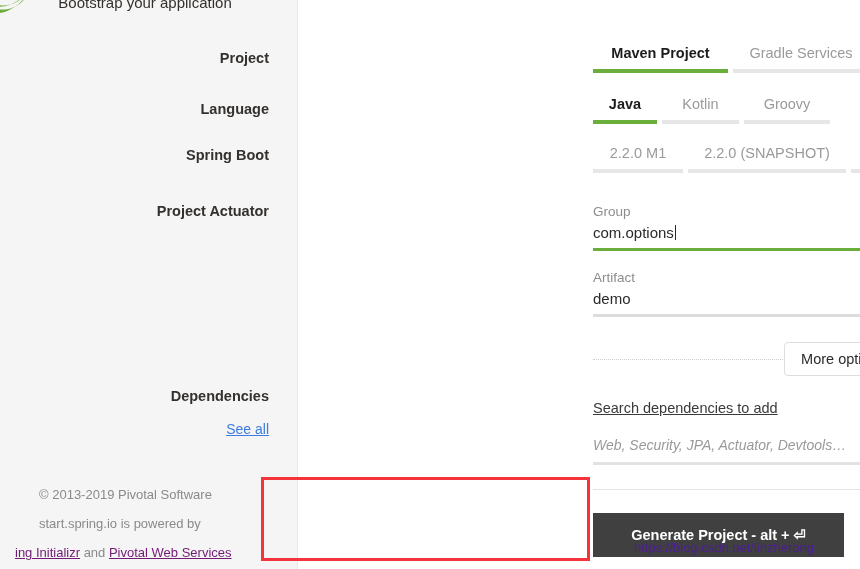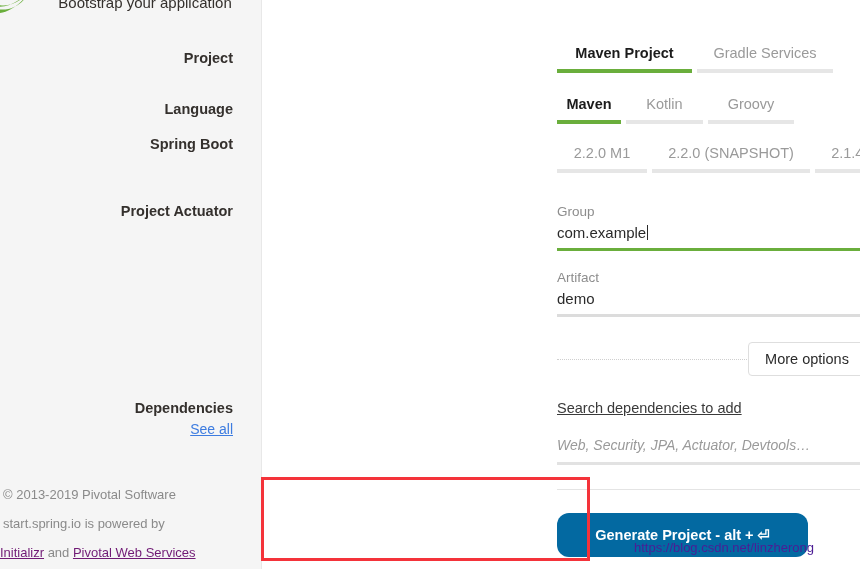--- a/index.html
+++ b/index.html
@@ -6,21 +6,21 @@
   html, body {
     width: 860px; height: 569px;
     font-family: "Liberation Sans", sans-serif;
     background: #ffffff;
     overflow: hidden;
   }
   #app { position: relative; width: 860px; height: 569px; display: flex; }
 
   
   .sidebar {
-    width: 262px; height: 569px;
+    width: 298px; height: 569px;
     background: #f5f5f5;
     border-right: 1px solid #e8e8e8;
     position: relative;
     flex: none;
   }
   .logo {
     position: absolute; left: -6px; top: -14px;
     width: 52px; height: 34px; overflow: hidden;
   }
   .logo svg { display: block; }
@@ -30,23 +30,23 @@
     font-size: 15px; color: #34302d; font-weight: 400;
     white-space: nowrap;
   }
   .side-label {
     position: absolute; right: 28px;
     font-size: 14.5px; font-weight: bold; color: #34302d;
     text-align: right; white-space: nowrap;
   }
   .l-project  { top: 50px; }
   .l-language { top: 101px; }
-  .l-boot     { top: 136px; }
+  .l-boot     { top: 147px; }
   .l-meta     { top: 203px; }
-  .l-deps     { top: 400px; padding-left: 20px; }
+  .l-deps     { top: 388px; padding-left: 20px; }
   .see-all {
     position: absolute; right: 28px; top: 421px;
     font-size: 14px; color: #3d7ce0;
     text-decoration: underline; cursor: pointer;
     white-space: nowrap;
   }
   .footer {
     position: absolute; right: 28px; bottom: 2px;
     width: 230px; text-align: left;
     font-size: 13px; color: #8a8a8a; line-height: 29px;
@@ -118,21 +118,21 @@
   }
   .search-field .s-line { height: 3px; background: #e2e2e2; }
 
   .gen-divider {
     position: absolute; left: 295px; top: 489px; width: 500px;
     border-top: 1px solid #e4e4e4;
   }
   .gen-btn {
     position: absolute; left: 295px; top: 513px;
     width: 251px; height: 44px;
-    background: #0369a1; border: none; border-radius: 12px;
+    background: #404040; border: none; border-radius: 0;
     color: #ffffff; font-size: 14.5px; font-weight: bold;
     cursor: pointer; font-family: "Liberation Sans", sans-serif;
     display: flex; align-items: center; justify-content: center;
   }
 
   
   .redbox {
     position: absolute; left: 261px; top: 477px;
     width: 329px; height: 84px;
     border: 3px solid #f4333a; pointer-events: none;
@@ -182,21 +182,21 @@
         <span class="t-bar"></span>
       </div>
       <div class="tab" style="width:136px">
         <span class="t-label">Gradle Services</span>
         <span class="t-bar"></span>
       </div>
     </div>
 
     <div class="tabrow r2">
       <div class="tab active" style="width:64px">
-        <span class="t-label">Maven</span>
+        <span class="t-label">Java</span>
         <span class="t-bar"></span>
       </div>
       <div class="tab" style="width:77px">
         <span class="t-label">Kotlin</span>
         <span class="t-bar"></span>
       </div>
       <div class="tab" style="width:86px">
         <span class="t-label">Groovy</span>
         <span class="t-bar"></span>
       </div>
@@ -213,21 +213,21 @@
       </div>
       <div class="tab" style="width:158px">
         <span class="t-label">2.1.4 (SNAPSHOT)</span>
         <span class="t-bar"></span>
       </div>
 
     </div>
 
     <div class="field f-group focused">
       <div class="f-label">Group</div>
-      <div class="f-value"><span>com.example</span><span class="caret"></span></div>
+      <div class="f-value"><span>com.options</span><span class="caret"></span></div>
       <div class="f-line"></div>
     </div>
 
     <div class="field f-artifact">
       <div class="f-label">Artifact</div>
       <div class="f-value">demo</div>
       <div class="f-line"></div>
     </div>
 
     <div class="more-wrap">

